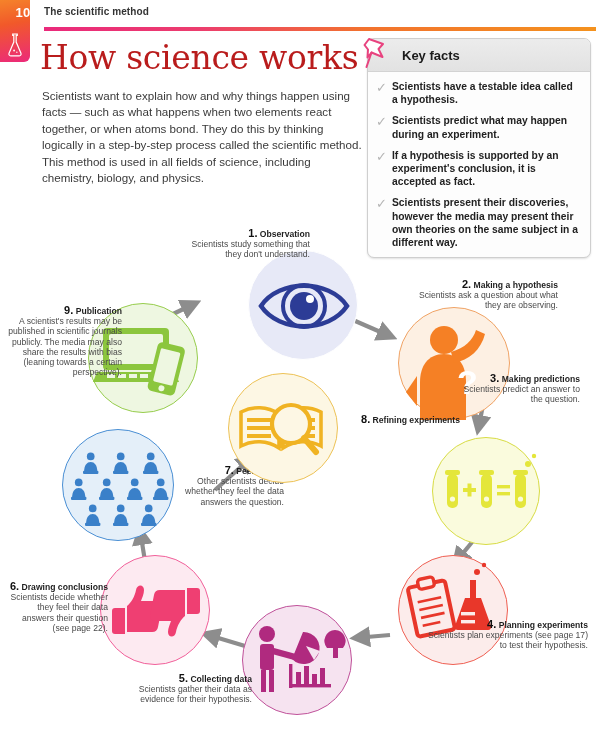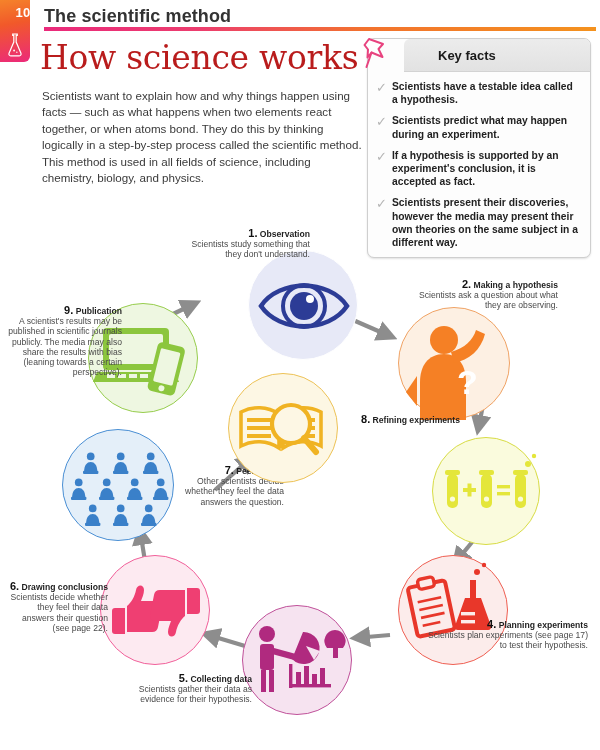--- a/index.html
+++ b/index.html
@@ -23,21 +23,21 @@
     position:absolute;left:4px;top:32px;width:22px;height:26px;
   }
 
   .page-number{
     position:absolute;left:8px;top:5px;width:30px;
     font-size:13px;font-weight:bold;color:#fff;text-align:center;
     letter-spacing:.2px;
   }
   .chapter-title{
     position:absolute;left:44px;top:6px;
-    font-size:18px;font-weight:bold;color:#333;
+    font-size:10px;font-weight:bold;color:#333;
     letter-spacing:.1px;
   }
   .rule{
     position:absolute;left:44px;top:27px;width:552px;height:4px;
     background:linear-gradient(90deg,#ea2a7b 0%,#ec3d6e 28%,#f2722e 58%,#f4921e 100%);
   }
 
   .headline{
     position:absolute;left:40px;top:38px;
     font-family:"DejaVu Serif", serif;
@@ -52,21 +52,21 @@
   
   .keyfacts{
     position:absolute;left:367px;top:38px;width:222px;height:218px;
     background:#fdfdfd;border:1px solid #cfcfcf;border-radius:7px;
     box-shadow:0 1px 2px rgba(0,0,0,.12);
   }
   .kf-header{
     height:32px;border-radius:6px 6px 0 0;
     background:linear-gradient(180deg,#ececec 0%,#e2e2e2 100%);
     border-bottom:1px solid #d3d3d3;
-    display:flex;align-items:center;margin-left:36px;
+    display:flex;align-items:center;
   }
   .kf-title{
     margin-left:34px;font-size:13px;font-weight:bold;color:#1a1a1a;
   }
   .pin-icon{position:absolute;left:-9px;top:-6px;width:38px;height:42px;}
   .kf-list{padding:8px 10px 0 8px;}
   .kf-item{display:flex;margin-bottom:8px;}
   .kf-check{
     width:16px;flex:0 0 16px;color:#b5b5b5;font-size:13px;line-height:13px;
     padding-top:1px;
@@ -193,20 +193,25 @@
           <circle cx="87.5" cy="61" r="2.6" fill="#fafbdd"></circle>
           <circle cx="95" cy="26" r="3"></circle>
             <circle cx="101" cy="18" r="2.2"></circle>
           <rect x="30" y="50" width="13" height="4"></rect>
             <rect x="34.5" y="45.5" width="4" height="13"></rect>
           <rect x="64" y="47" width="13" height="3.4"></rect>
             <rect x="64" y="54" width="13" height="3.4"></rect>
         </g>
       </svg>
     </div>
+    <div class="node-label ta-c" style="left:452px;top:148px;width:128px;">
+      <span class="num">3.</span>
+      <b>Making predictions</b><br>
+      <span>Scientists predict an answer to the question.</span>
+    </div>
 
     <div class="node-circle" style="left:398px;top:330px;width:110px;height:110px;background:#fceceb;border:1.4px solid #ef5f52;">
       <svg viewBox="0 0 110 110" width="110" height="110">
         <g transform="rotate(-12 40 55)">
           <rect x="14" y="26" width="38" height="50" rx="3" fill="none" stroke="#e8372a" stroke-width="4"></rect>
           <rect x="25" y="20" width="16" height="10" rx="3" fill="#fceceb" stroke="#e8372a" stroke-width="3.4"></rect>
           <g stroke="#e8372a" stroke-width="2.6">
             <path d="M21,42 h24"></path>
               <path d="M21,50 h24"></path>
               <path d="M21,58 h24"></path>

